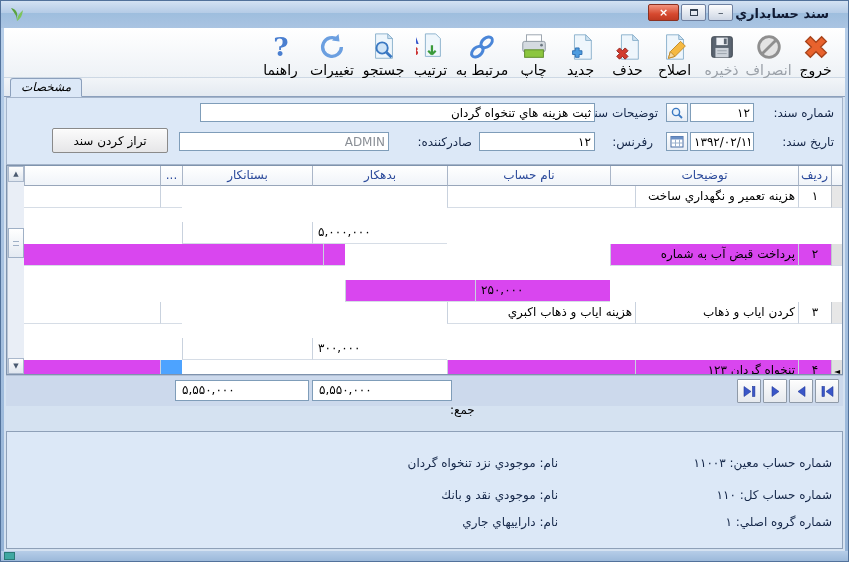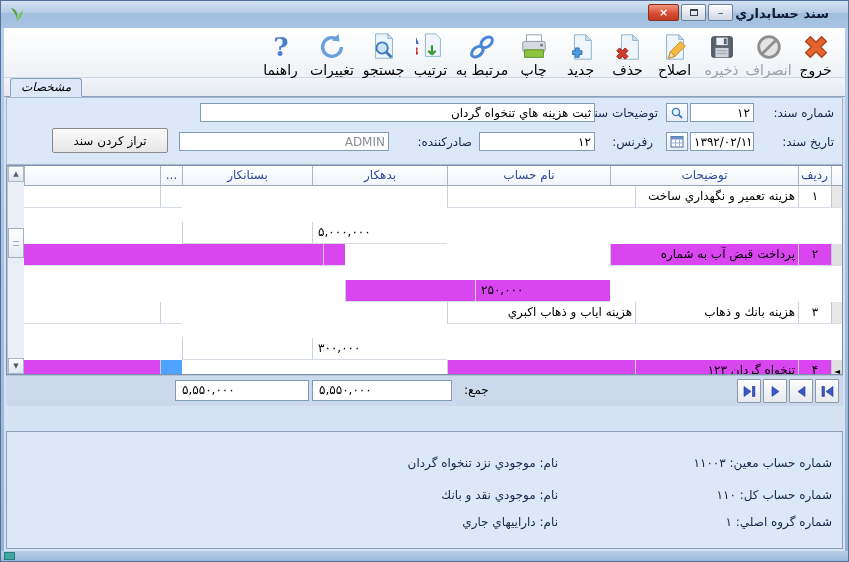--- a/index.html
+++ b/index.html
@@ -347,21 +347,21 @@
         <div class="cell c-desc">پرداخت قبض آب به شماره</div>
         <div class="cell c-deb numcell">۲۵۰,۰۰۰</div>
         <div class="cell c-cred numcell"></div>
         <div class="cell c-more"></div>
         <div class="cell c-fill"></div>
       </div>
 
       <div class="grow">
         <div class="cell c-sel"></div>
         <div class="cell c-num">۳</div>
-        <div class="cell c-acc">هزينه بانك و ذهاب</div>
+        <div class="cell c-acc">كردن اياب و ذهاب</div>
         <div class="cell c-desc">هزينه اياب و ذهاب اكبري</div>
         <div class="cell c-deb numcell">۳۰۰,۰۰۰</div>
         <div class="cell c-cred numcell"></div>
         <div class="cell c-more"></div>
         <div class="cell c-fill"></div>
       </div>
 
       <div class="grow stripe">
         <div class="cell c-sel"><span class="pointer">◄</span></div>
         <div class="cell c-num">۴</div>
@@ -421,21 +421,21 @@
           <div class="cell c-deb"></div>
           <div class="cell c-cred"></div>
           <div class="cell c-more"></div>
           <div class="cell c-fill"></div>
         </div>
     </div>
 
     <div class="totals">
       <div class="totbox" style="left:169px; width:134px;">۵,۵۵۰,۰۰۰</div>
       <div class="totbox" style="left:306px; width:140px;">۵,۵۵۰,۰۰۰</div>
-      <span class="tot-label" style="left:458px;">جمع:</span>
+      <span class="tot-label" style="left:444px;margin-top:20px;">جمع:</span>
 
       <div class="nav">
         <div class="navbtn">
           <svg width="13" height="11" viewBox="0 0 13 11">
               <path d="M1 .5l7 5-7 5z" fill="#3a56c8" stroke="#233a9a" stroke-width=".6"></path>
               <rect x="9.5" y=".5" width="2.4" height="10" fill="#3a56c8" stroke="#233a9a" stroke-width=".6"></rect>
             </svg>
         </div>
         <div class="navbtn">
           <svg width="11" height="11" viewBox="0 0 11 11">

